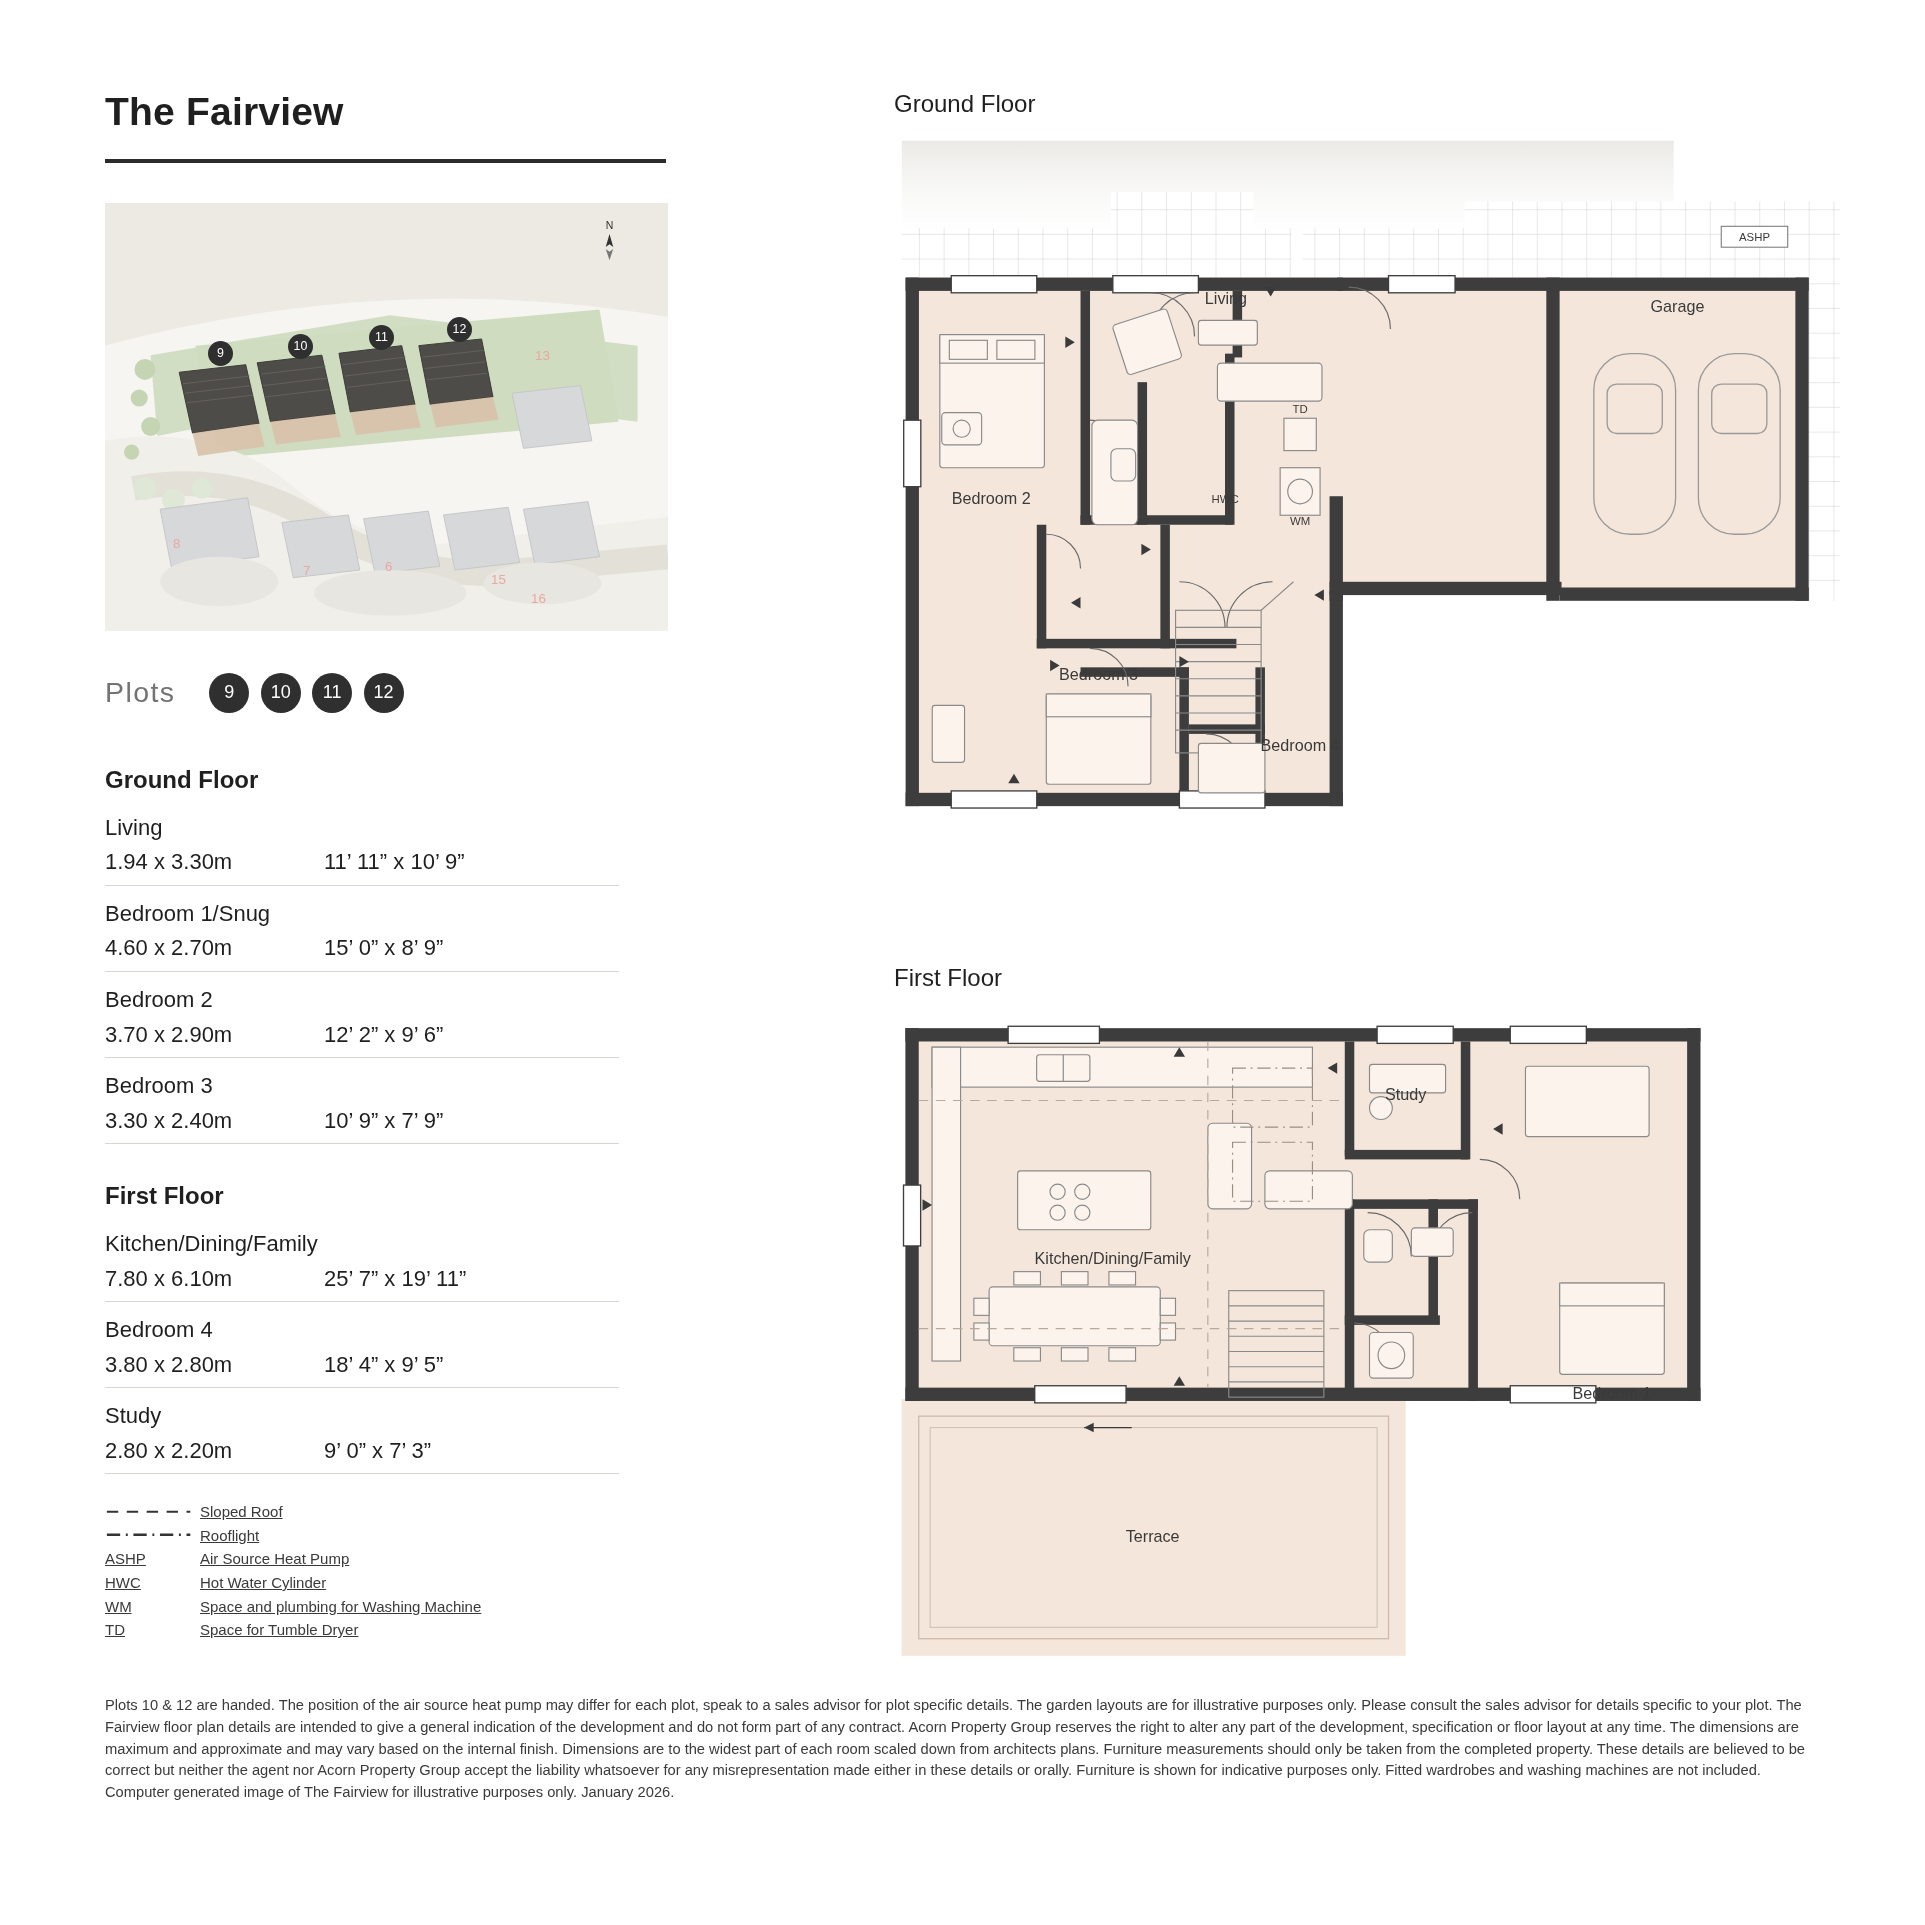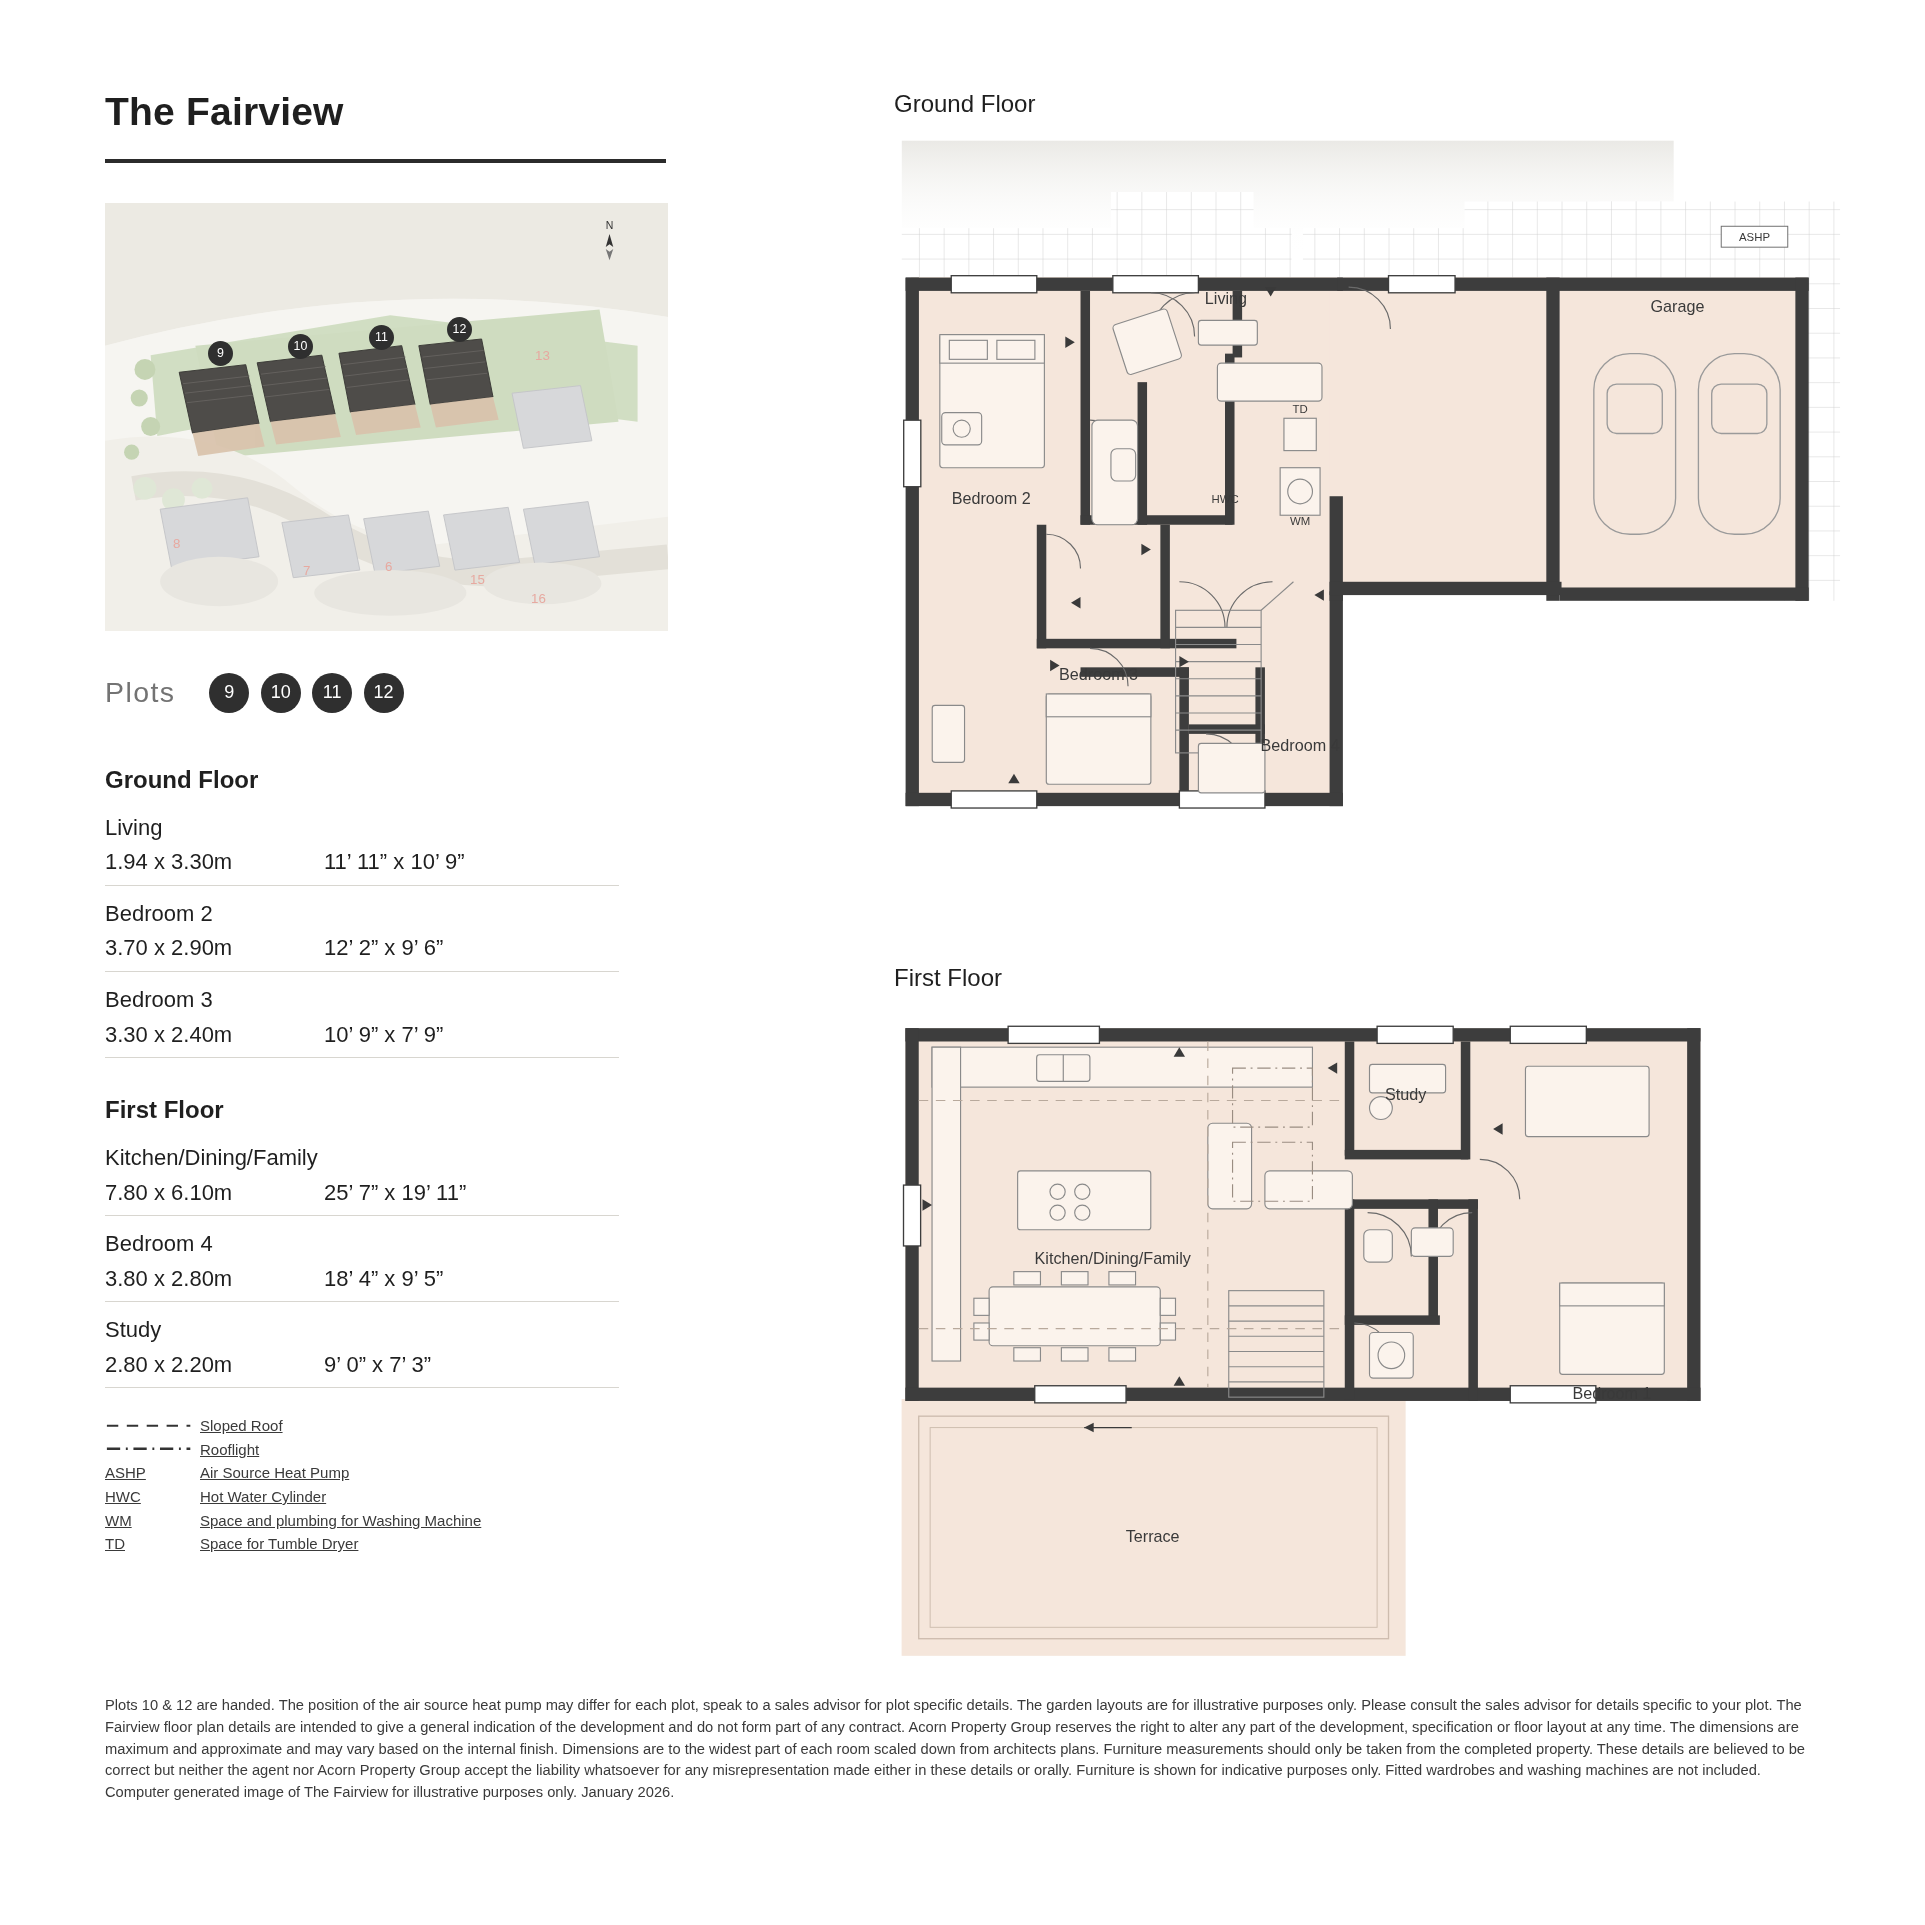--- a/index.html
+++ b/index.html
@@ -242,21 +242,21 @@
 
       <div class="sp-pin" style="left:103px; top:138px;">9</div>
       <div class="sp-pin" style="left:183px; top:131px;">10</div>
       <div class="sp-pin" style="left:264px; top:122px;">11</div>
       <div class="sp-pin" style="left:342px; top:114px;">12</div>
 
       <div class="sp-num" style="left:430px; top:145px;">13</div>
       <div class="sp-num" style="left:68px; top:333px;">8</div>
       <div class="sp-num" style="left:198px; top:360px;">7</div>
       <div class="sp-num" style="left:280px; top:356px;">6</div>
-      <div class="sp-num" style="left:365px; top:369px;">15</div>
+      <div class="sp-num" style="left:386px; top:369px;">15</div>
       <div class="sp-num" style="left:426px; top:388px;">16</div>
     </div>
 
     <div class="plots-row">
       <div class="plots-label">Plots</div>
       <div class="plot-badge">9</div>
       <div class="plot-badge">10</div>
       <div class="plot-badge">11</div>
       <div class="plot-badge">12</div>
     </div>
@@ -265,20 +265,27 @@
       <div class="sec-head">Ground Floor</div>
 
       <div class="room">
         <div class="room-name">Living</div>
         <div class="room-dims">
           <div class="dim-m">1.94 x 3.30m</div>
           <div class="dim-ft">11’ 11” x 10’ 9”</div>
         </div>
       </div>
 
+      <div class="room">
+        <div class="room-name">Bedroom 1/Snug</div>
+        <div class="room-dims">
+          <div class="dim-m">4.60 x 2.70m</div>
+          <div class="dim-ft">15’ 0” x 8’ 9”</div>
+        </div>
+      </div>
 
       <div class="room">
         <div class="room-name">Bedroom 2</div>
         <div class="room-dims">
           <div class="dim-m">3.70 x 2.90m</div>
           <div class="dim-ft">12’ 2” x 9’ 6”</div>
         </div>
       </div>
 
       <div class="room">

